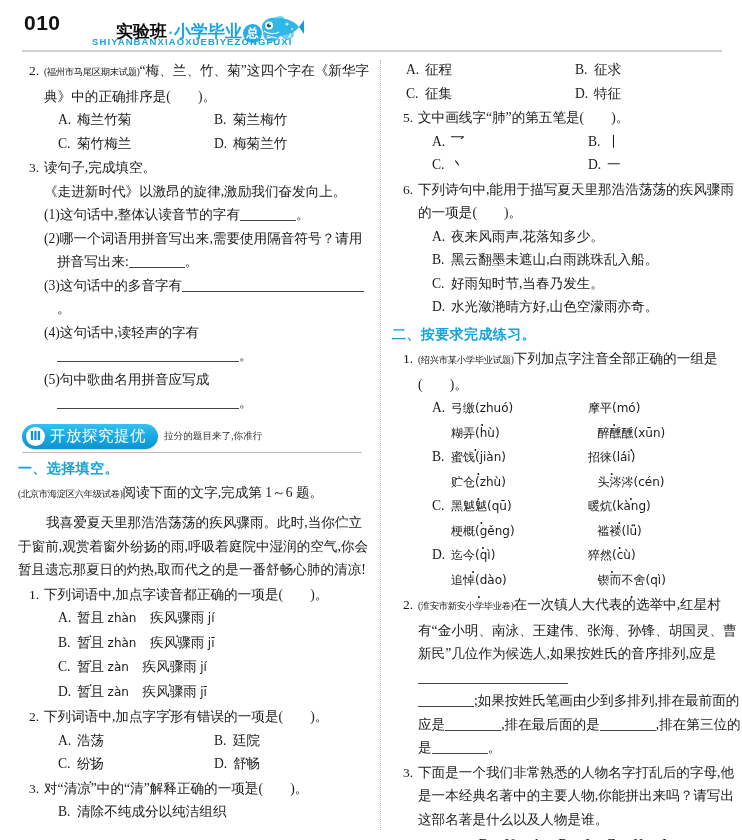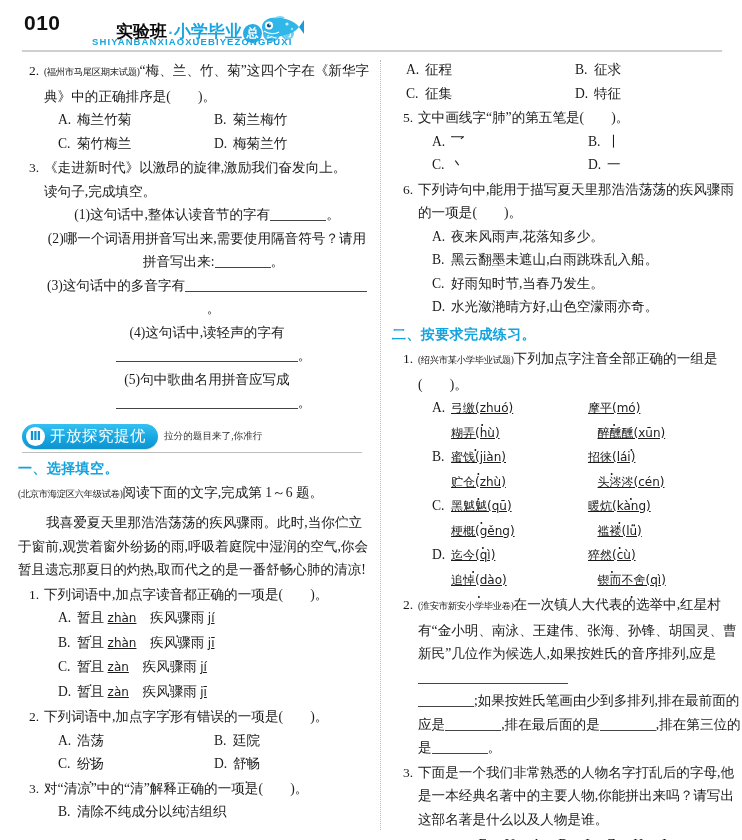--- a/index.html
+++ b/index.html
@@ -63,21 +63,21 @@
   .qnum{
     width:21px;flex:0 0 21px;text-align:right;padding-right:5px;
     font-family:"Liberation Serif",serif;font-size:13.5px;
   }
   .qbody{flex:1;}
   .src{font-size:9.3px;letter-spacing:-.3px;}
   .opts{display:flex;flex-wrap:wrap;padding-left:14px;}
   .opt{width:50%;box-sizing:border-box;white-space:nowrap;}
   .opt.full{width:100%;}
   .optl{display:inline-block;width:19px;font-family:"Liberation Serif",serif;}
-  .sub{padding-left:13px;text-indent:-13px;text-align:center;}
+  .sub{padding-left:13px;text-indent:-13px;}
   .blank{
     display:inline-block;border-bottom:1px solid #444;height:15px;vertical-align:-2px;
   }
   .b-s{width:56px;} .b-l{width:150px;}
   .b-full{width:182px;}
   .emdot{position:relative;}
   .emdot::after{
     content:"·";position:absolute;left:50%;transform:translateX(-50%);
     bottom:-11px;font-size:15px;line-height:0;color:#222;
   }
@@ -112,21 +112,21 @@
   }
   .passage{margin-top:5px;}
   .passage p{margin:0;text-indent:28px;}
   .letters{
     text-align:center;letter-spacing:7px;font-size:14px;
     font-family:"Liberation Serif",serif;margin-top:2px;padding-right:10px;
   }
   .pyline{display:flex;padding-left:14px;}
   .pycell{width:50%;white-space:nowrap;}
   .pycell2{padding-left:19px;}
-  .py{font-family:"DejaVu Sans","Liberation Sans",sans-serif;font-size:12px;text-decoration:underline;}
+  .py{font-family:"DejaVu Sans","Liberation Sans",sans-serif;font-size:12px;}
   .stroke{font-family:"DejaVu Sans",sans-serif;}
 </style>
 </head>
 <body>
 
 <div class="header">
   <div class="pagenum">010</div>
 
   <div class="brand">
     <span class="brand-cn">
@@ -169,22 +169,22 @@
         <div class="opt"><span class="optl">B.</span><span>菊兰梅竹</span></div>
         <div class="opt"><span class="optl">C.</span><span>菊竹梅兰</span></div>
         <div class="opt"><span class="optl">D.</span><span>梅菊兰竹</span></div>
       </div>
     </div>
   </div>
 
   <div class="q">
     <div class="qnum">3.</div>
     <div class="qbody">
+      <div>读句子,完成填空。</div>
       <div>《走进新时代》以激昂的旋律,激励我们奋发向上。</div>
-      <div>读句子,完成填空。</div>
 
       <div class="sub">
         <span>(1)</span><span>这句话中,整体认读音节的字有</span><span class="blank b-s"></span><span>。</span>
       </div>
 
       <div class="sub">
         <span>(2)</span><span>哪一个词语用拼音写出来,需要使用隔音符号？请用拼音写出来:</span><span class="blank b-s"></span><span>。</span>
       </div>
 
       <div class="sub">

